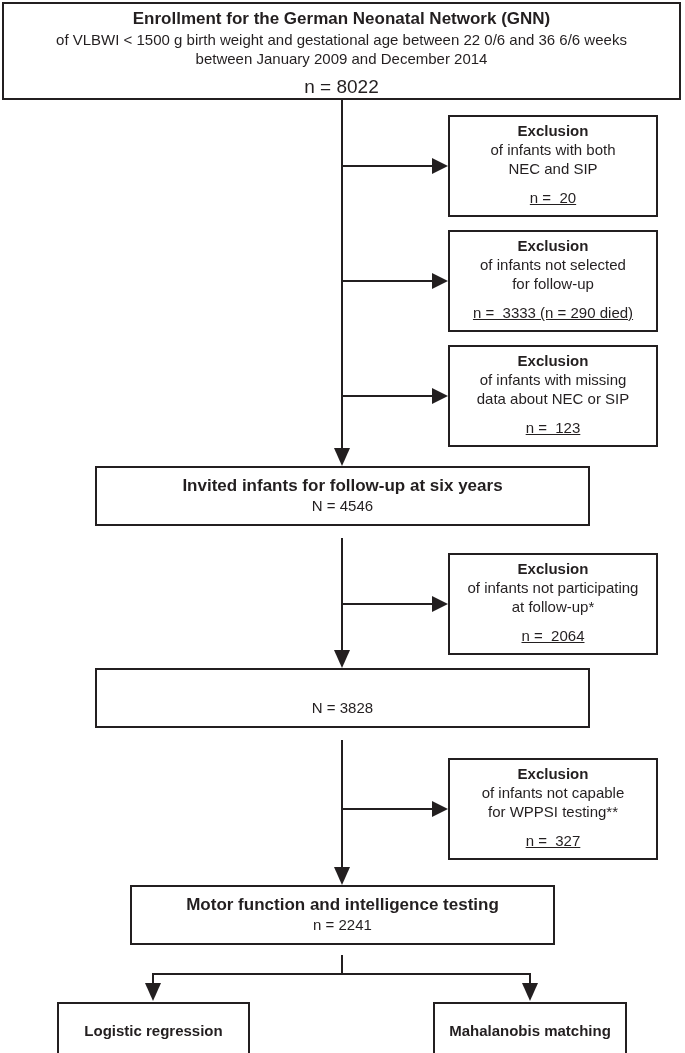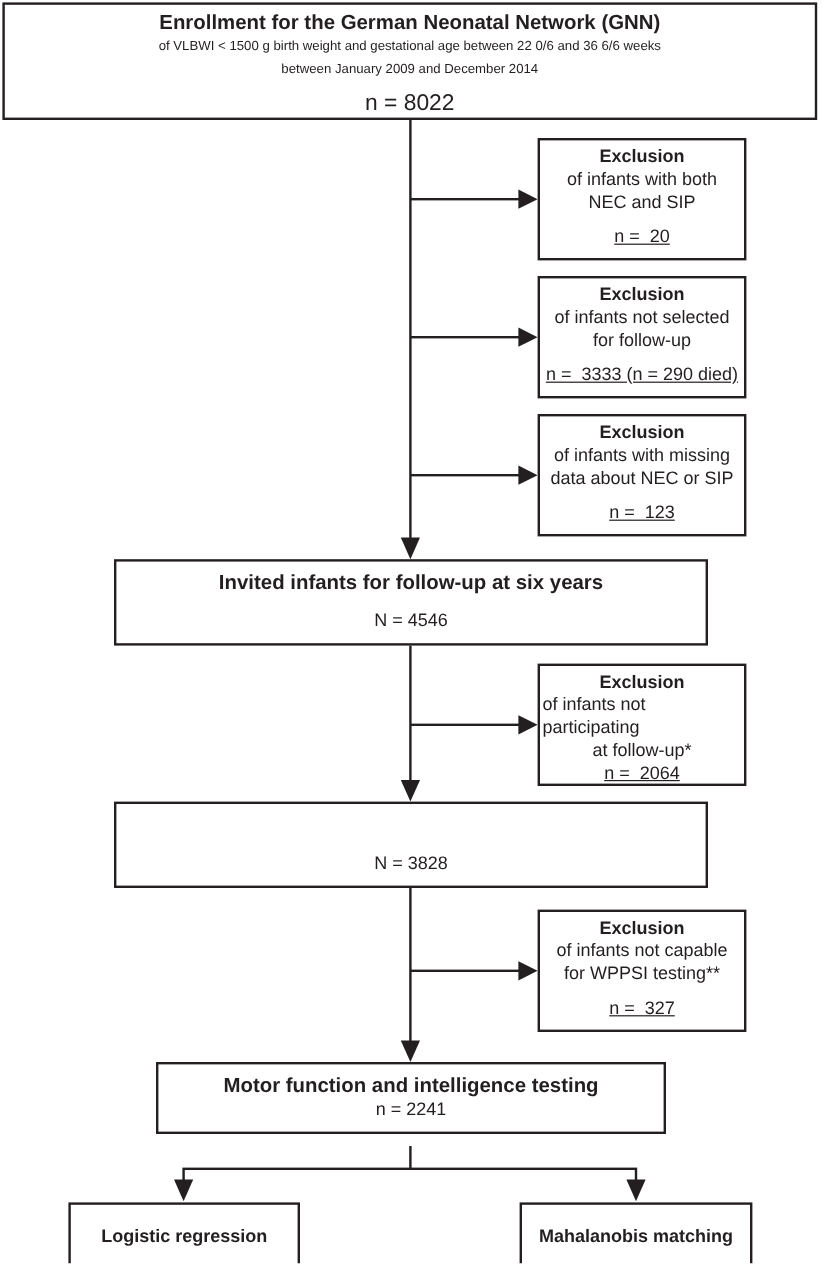--- a/index.html
+++ b/index.html
@@ -20,34 +20,34 @@
     display: flex;
     flex-direction: column;
     align-items: center;
   }
   .box .heading { font-weight: bold; }
   .n-line { white-space: pre-wrap; }
 
   
   #top-box { left: 2px; top: 2px; width: 679px; height: 98px; padding: 4px 4px 2px 4px; }
   #top-box .heading { font-size: 17px; line-height: 22px; }
-  #top-box .sub { font-size: 11px; line-height: 19px; }
+  #top-box .sub { font-size: 15px; line-height: 19px; }
   #top-box .n-line { font-size: 19px; line-height: 18px; margin-top: auto; }
 
   
-  .excl { left: 448px; width: 174px; height: 102px; padding: 4px 2px 8px 2px; font-size: 15px; line-height: 19px; }
+  .excl { left: 448px; width: 210px; height: 102px; padding: 4px 2px 8px 2px; font-size: 15px; line-height: 19px; }
   #excl-1 { top: 115px; }
   #excl-2 { top: 230px; }
   #excl-3 { top: 345px; }
   #excl-4 { top: 553px; }
   #excl-5 { top: 758px; }
   .excl .n-line { margin-top: auto; text-decoration: underline; }
 
   
-  .main-box { left: 95px; width: 495px; height: 72px; padding: 8px 4px 10px 4px; }
+  .main-box { left: 95px; width: 495px; height: 60px; padding: 8px 4px 10px 4px; }
   .main-box .heading { font-size: 17px; line-height: 20px; }
   .main-box .n-line { font-size: 15px; margin-top: auto; }
   #invited-box { top: 466px; }
   #followup-box { top: 668px; }
   #motor-box { left: 130px; top: 885px; width: 425px; height: 60px; }
 
   
   .outcome { top: 1002px; height: 56px; justify-content: center; font-weight: bold; font-size: 15px; }
   #logistic-box { left: 57px; width: 193px; }
   #mahalanobis-box { left: 433px; width: 194px; }

